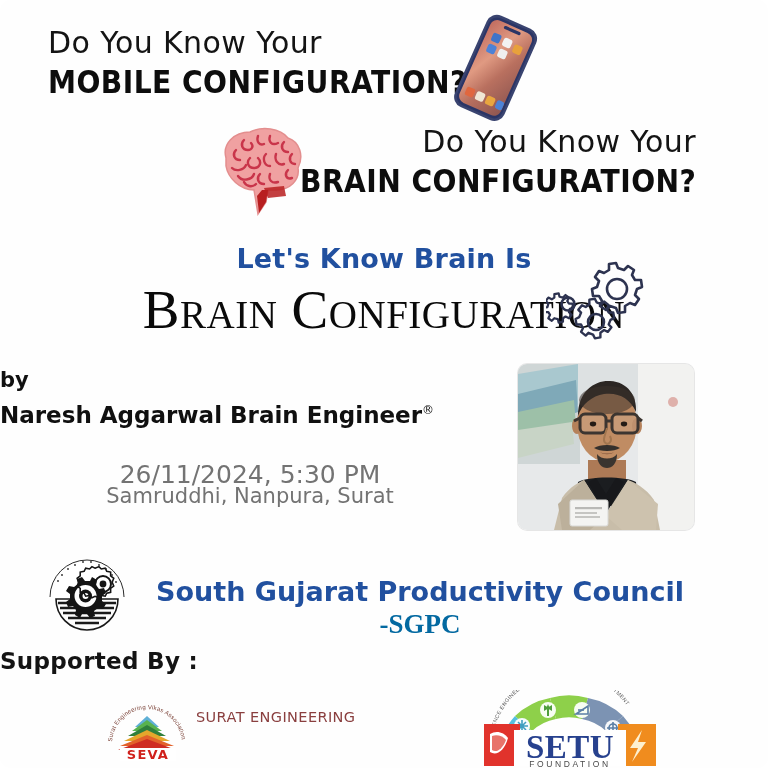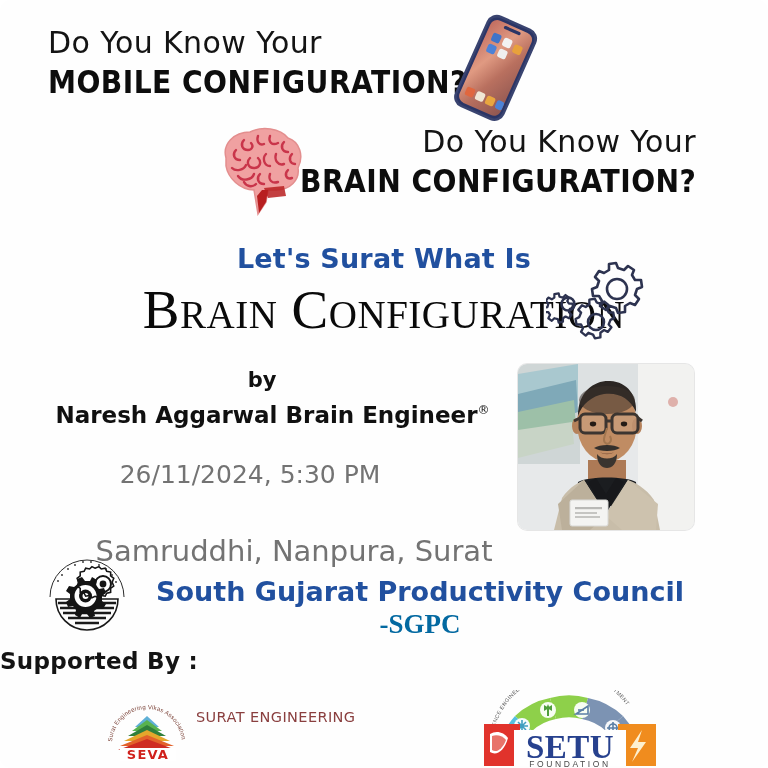--- a/index.html
+++ b/index.html
@@ -102,60 +102,58 @@
     left: 546px;
     top: 258px;
     width: 112px;
     height: 86px;
   }
 
   
   #byline-block {
     position: absolute;
     top: 368px;
-    left: 12px;
+    left: 0;
     width: 500px;
-    text-align: center;
   }
   #by-label {
     font-family: "DejaVu Sans", sans-serif;
     font-weight: 700;
     font-size: 21px;
     color: #101010;
     line-height: 24px;
   }
   #speaker-name-row {
     margin-top: 4px;
     font-family: "DejaVu Sans", sans-serif;
     font-weight: 700;
     font-size: 23px;
     color: #101010;
     line-height: 28px;
     white-space: nowrap;
-    margin-left: 21px;
   }
   #speaker-reg {
     font-size: 12px;
     vertical-align: super;
     font-weight: 400;
     letter-spacing: 0;
   }
 
   
   #datetime-line, #venue-line {
     position: absolute;
     left: 0;
     width: 500px;
     text-align: center;
     font-family: "DejaVu Sans", sans-serif;
     font-weight: 400;
     color: #737373;
   }
   #datetime-line { top: 460px; font-size: 25px; }
-  #venue-line { top: 534px; font-size: 29px; margin-left: 44px; }
+  #venue-line { top: 484px; font-size: 21px; }
 
   
   #speaker-photo {
     position: absolute;
     left: 518px;
     top: 364px;
     width: 176px;
     height: 166px;
     border-radius: 9px;
     overflow: hidden;
@@ -296,21 +294,21 @@
         <path d="M38 64 C40 68 46 70 50 66"></path>
       </g>
     </svg>
   </div>
 
   <div class="q-block" id="brain-question">
     <div class="q-line1">Do You Know Your</div>
     <div class="q-line2 right-anchor">BRAIN CONFIGURATION?</div>
   </div>
 
-  <div id="lets-know">Let's Surat What Is</div>
+  <div id="lets-know">Let's Know Brain Is</div>
 
   <div id="main-title-wrap">
     <span id="main-title">Brain Configuration</span>
   </div>
 
   <div id="gears-icon">
     <svg width="112" height="86" viewBox="0 0 112 86">
       <g fill="none" stroke="#2d3350" stroke-width="2.6" stroke-linejoin="round">
 
         <path d="M63 6 l7 -1 l2 5 l6 2 l4 -4 l6 4 l-2 5 l3 5 l6 0 l1 7 l-5 2 l-2 6 l4 4 l-4 6 l-5 -2 l-5 3 l0 6 l-7 1 l-2 -5 l-6 -2 l-4 4 l-6 -4 l2 -5 l-3 -5 l-6 0 l-1 -7 l5 -2 l2 -6 l-4 -4 l4 -6 l5 2 l5 -3 Z"></path>

